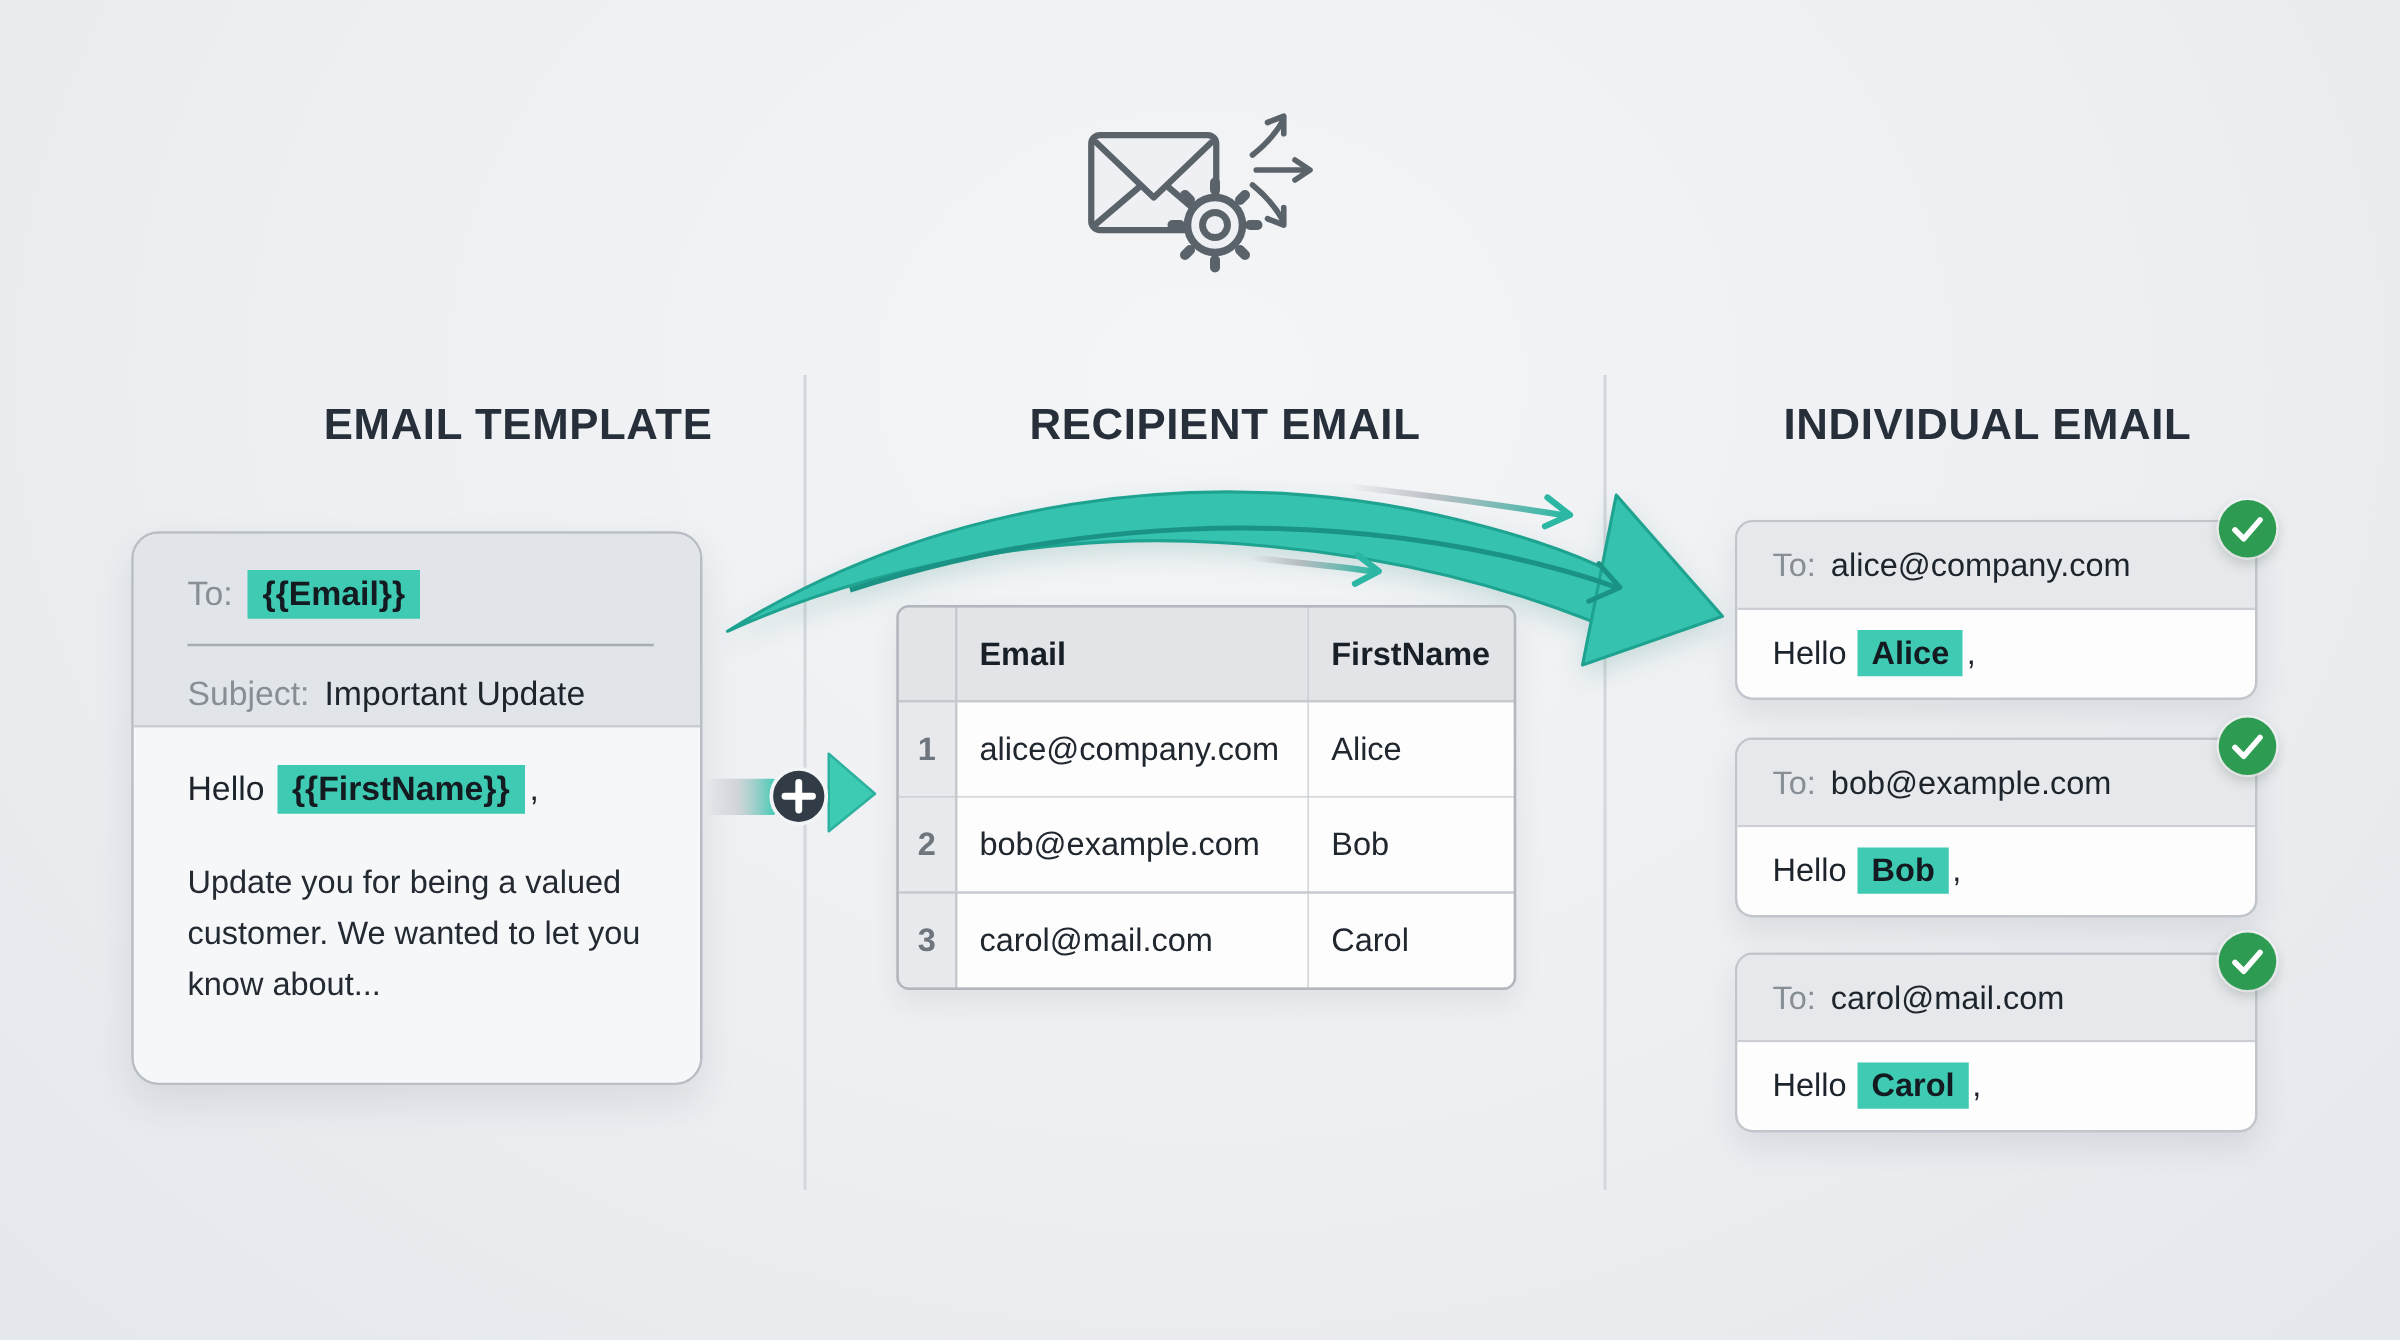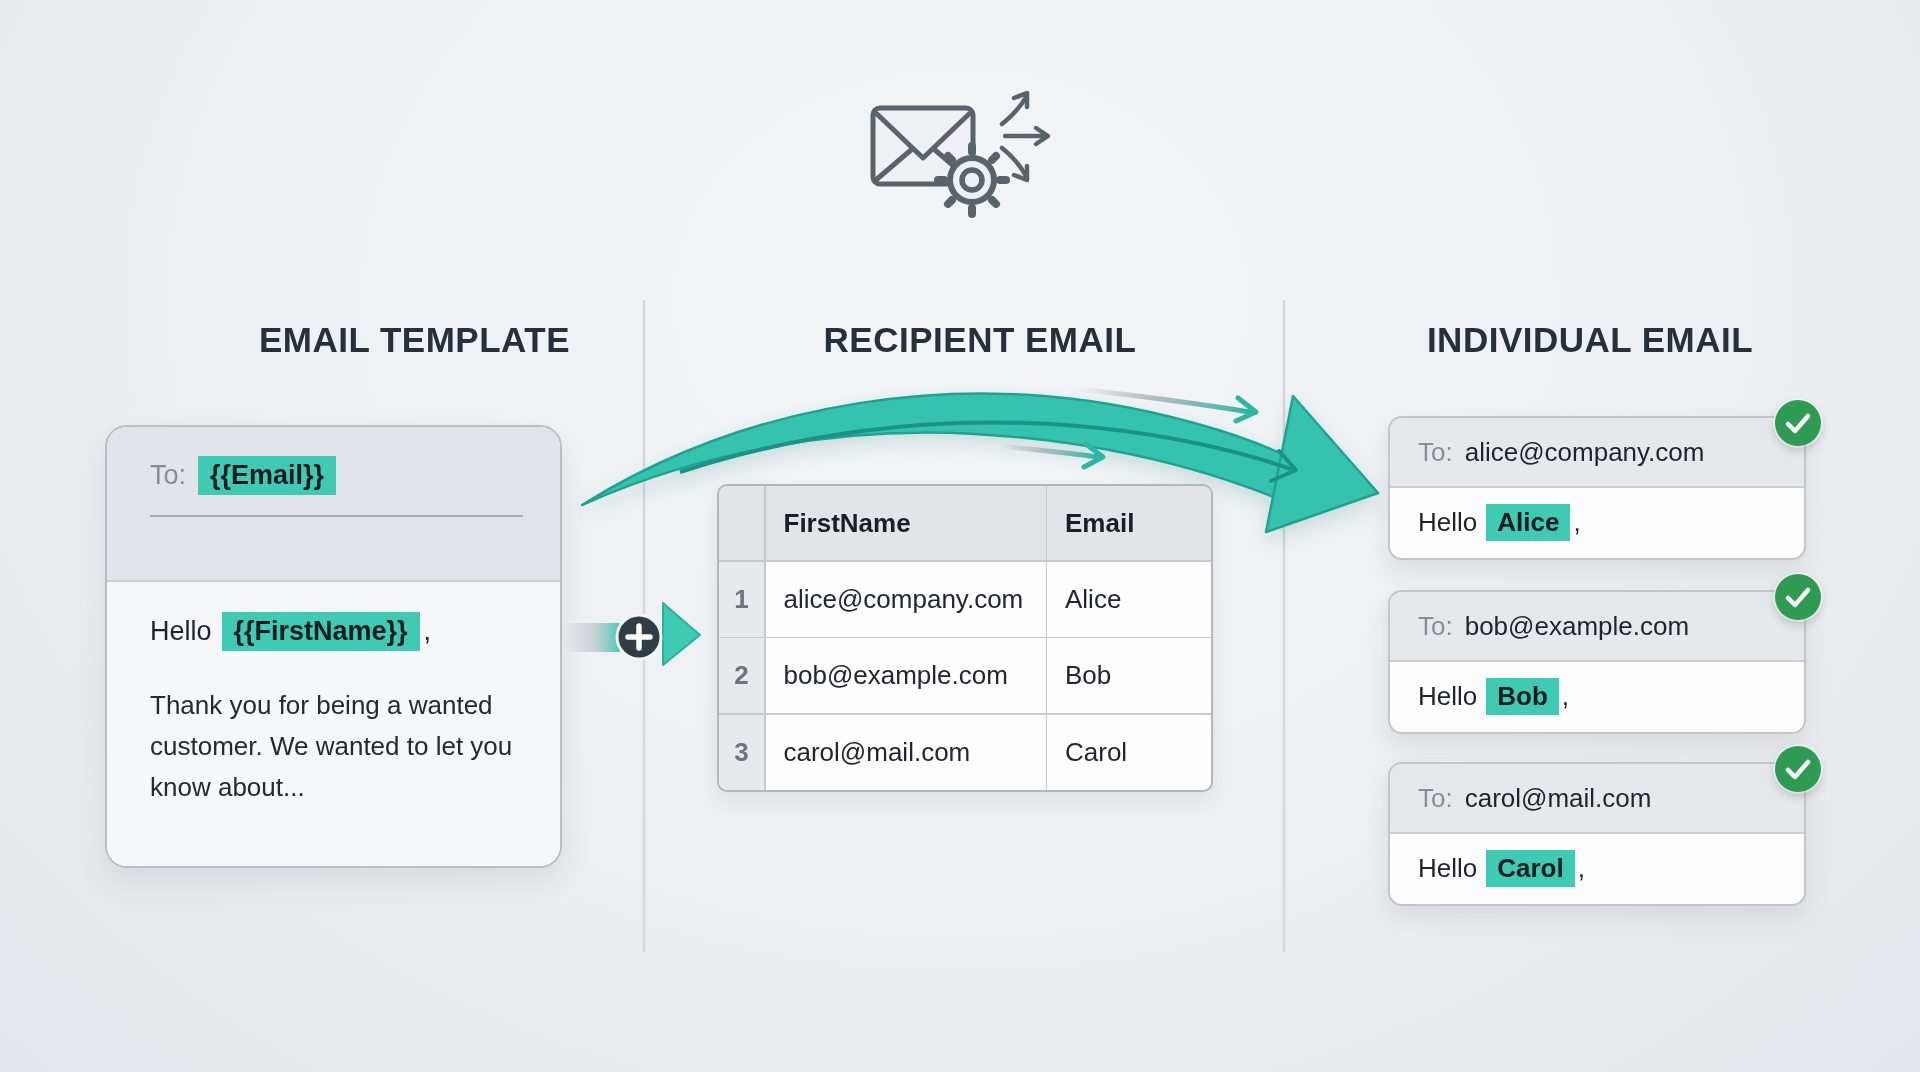--- a/index.html
+++ b/index.html
@@ -178,35 +178,39 @@
   <div class="col-title" id="title-data">RECIPIENT EMAIL</div>
   <div class="col-title" id="title-output">INDIVIDUAL EMAIL</div>
 
   <div class="template-card">
     <div class="template-head">
       <div class="tpl-row">
         <span class="lbl">To:</span>
         <span class="chip">{{Email}}</span>
       </div>
       <div class="tpl-divider"></div>
+      <div class="tpl-row">
+        <span class="lbl">Subject:</span>
+        <span>Important Update</span>
+      </div>
     </div>
     <div class="template-body">
       <div class="greeting">
         <span>Hello</span>
         <span class="chip">{{FirstName}}</span>
         <span>,</span>
       </div>
-      <div class="tpl-paragraph">Thank you for being a wanted customer. We wanted to let you know about...</div>
+      <div class="tpl-paragraph">Update you for being a valued customer. We wanted to let you know about...</div>
     </div>
   </div>
 
   <div class="rec-table">
     <div class="cell head numhead"></div>
+    <div class="cell head">Email</div>
     <div class="cell head">FirstName</div>
-    <div class="cell head">Email</div>
 
     <div class="cell num">1</div>
     <div class="cell">alice@company.com</div>
     <div class="cell">Alice</div>
 
     <div class="cell num">2</div>
     <div class="cell">bob@example.com</div>
     <div class="cell">Bob</div>
 
     <div class="cell num">3</div>

